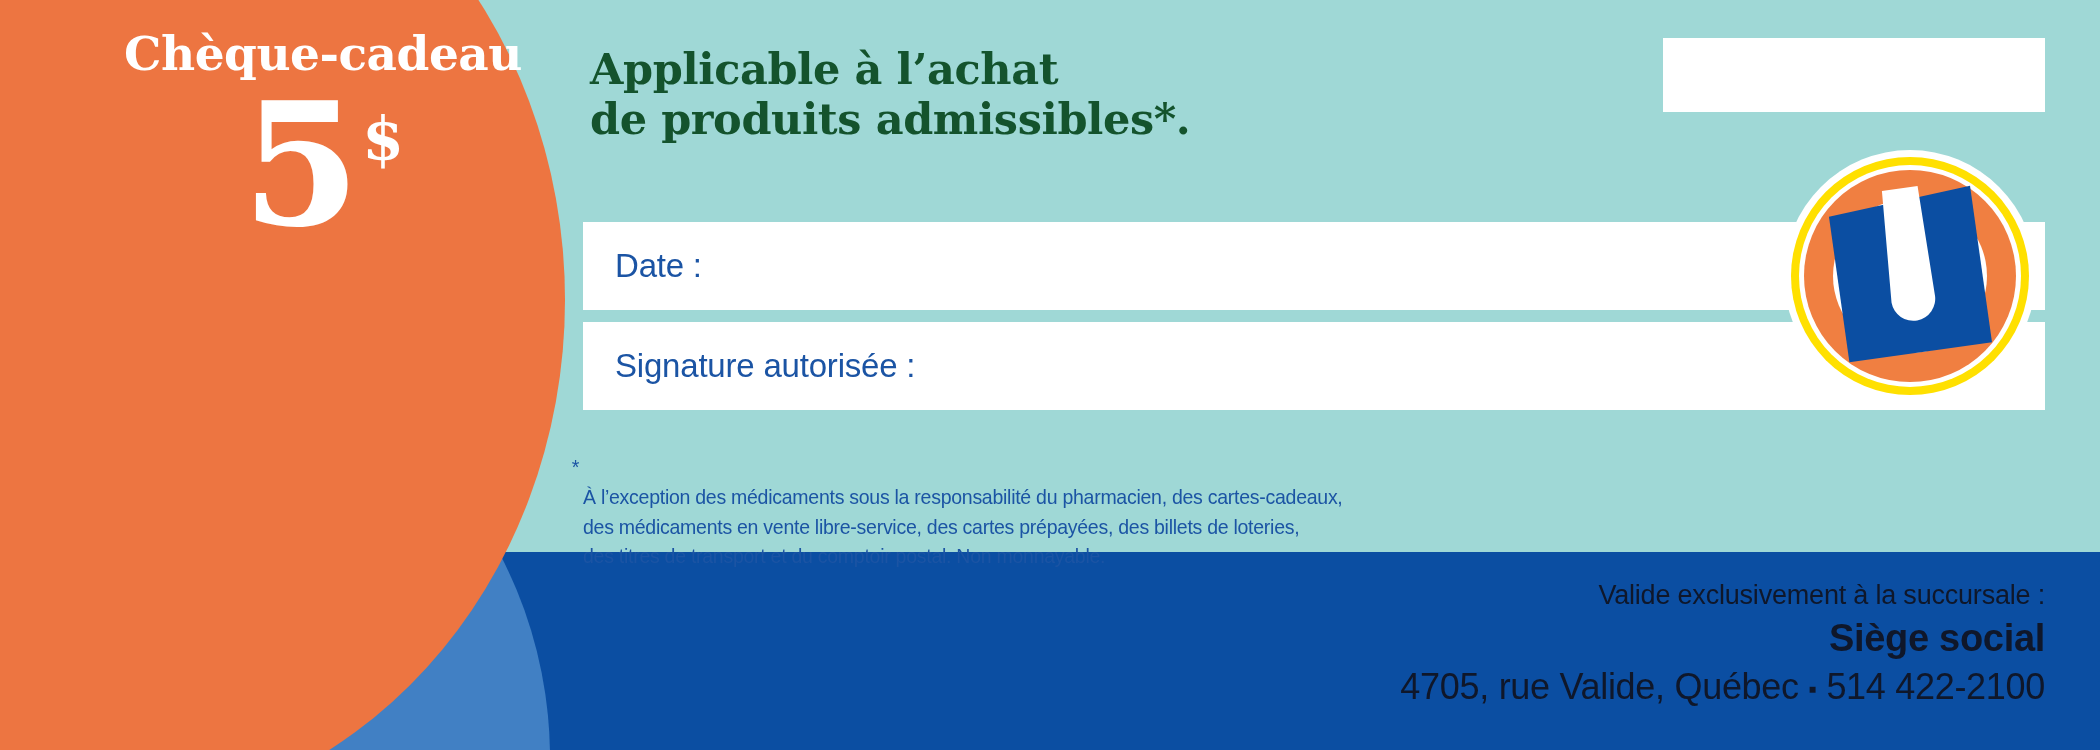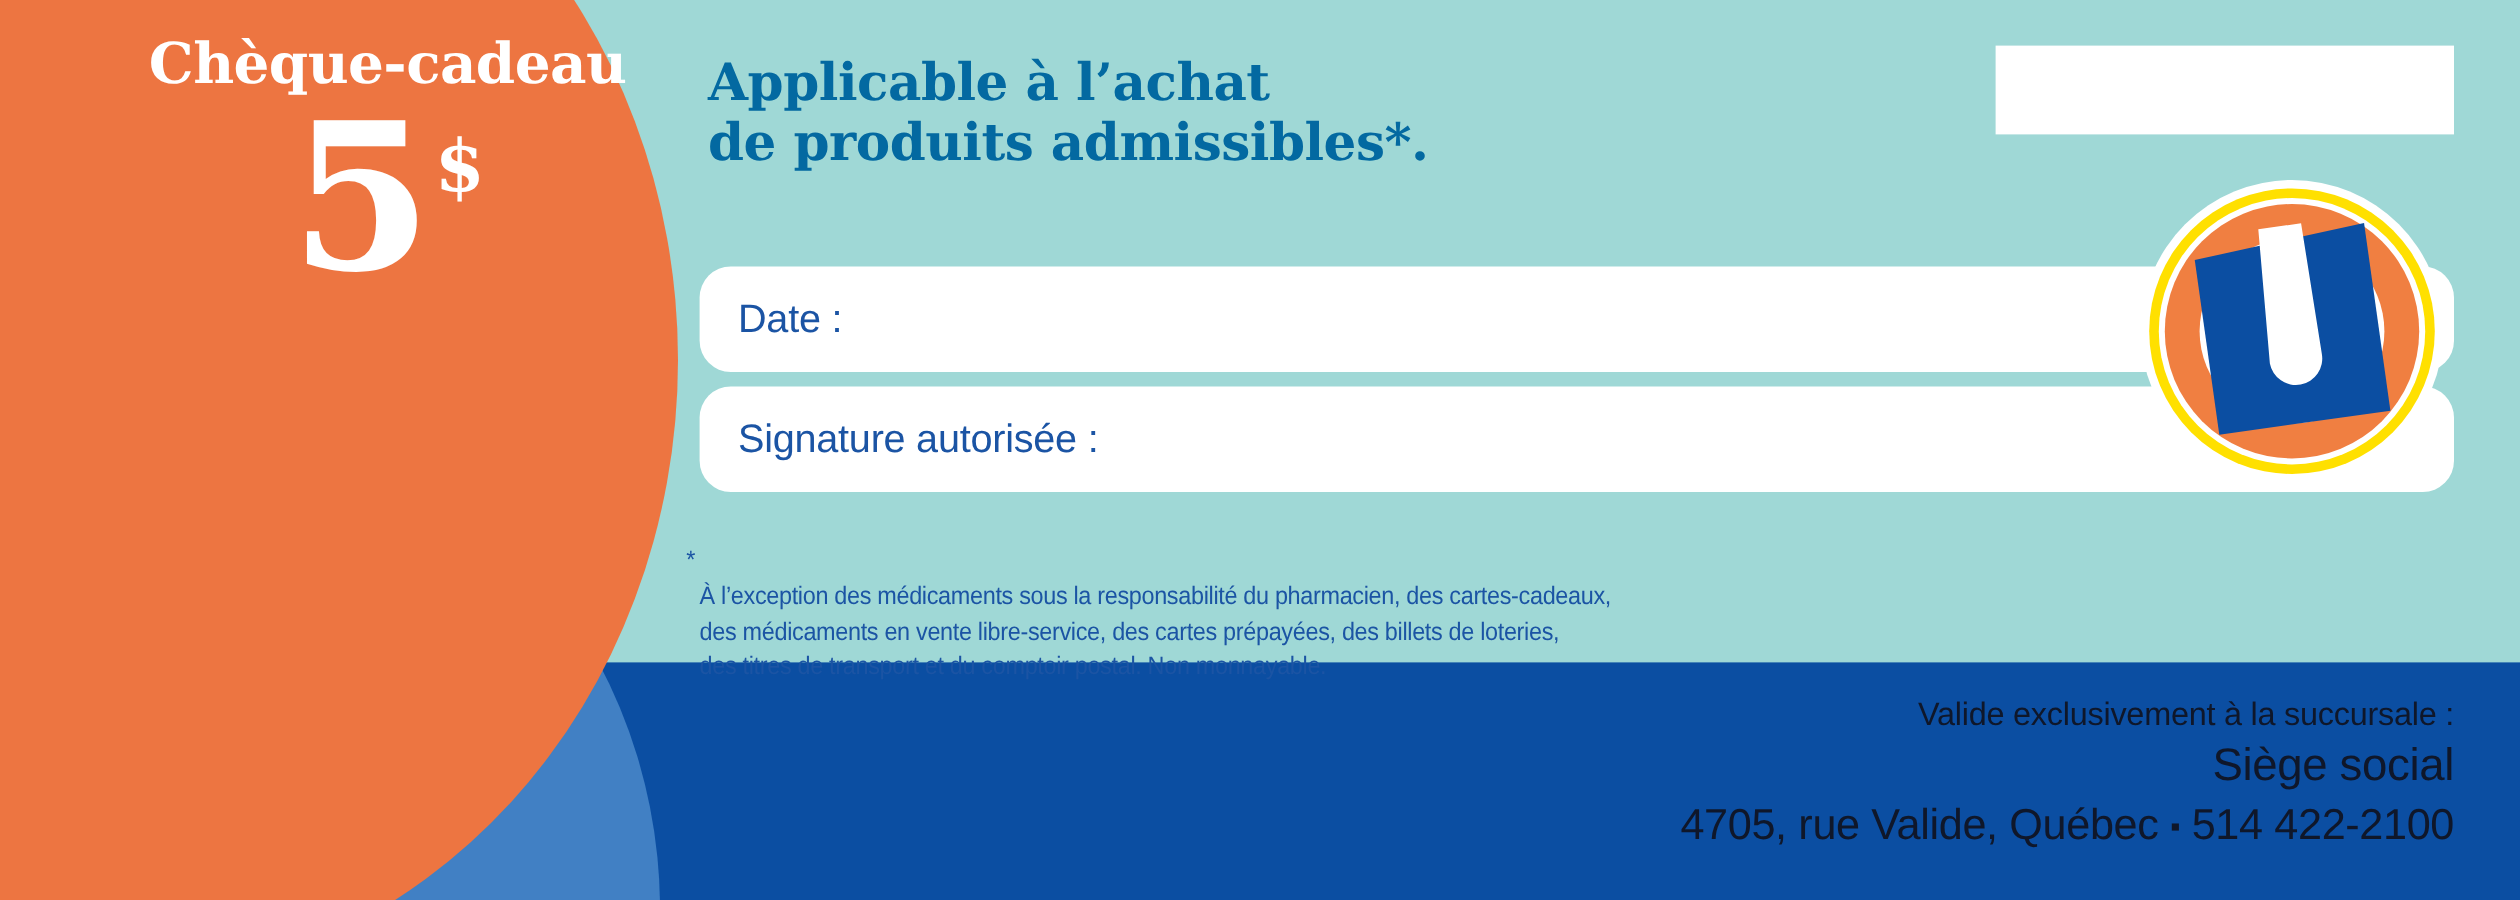--- a/index.html
+++ b/index.html
@@ -93,21 +93,21 @@
   }
 
   
   .headline {
     position: absolute;
     left: 590px;
     top: 44px;
     font-family: "DejaVu Serif", serif;
     font-size: 43px;
     font-weight: 700;
-    color: #0369a1;
+    color: #14532d;
     line-height: 1.17;
     letter-spacing: -0.4px;
     white-space: pre-line;
   }
 
   
   .top-white-box {
     position: absolute;
     left: 1663px;
     top: 38px;
@@ -118,21 +118,20 @@
 
   
   .field-box {
     position: absolute;
     left: 583px;
     width: 1462px;
     background: #ffffff;
     color: #1B54A4;
     display: flex;
     align-items: center;
-    border-radius: 26px;
   }
   .field-date   { top: 222px; height: 88px; }
   .field-sign   { top: 322px; height: 88px; }
   .field-label {
     margin-left: 32px;
     font-family: "Liberation Sans", sans-serif;
     font-size: 33px;
     font-weight: 400;
     letter-spacing: -0.2px;
     white-space: nowrap;
@@ -168,21 +167,21 @@
     color: #0f172a;
     font-family: "Liberation Sans", sans-serif;
   }
   .branch-line1 {
     font-size: 27px;
     letter-spacing: -0.2px;
     white-space: nowrap;
   }
   .branch-line2 {
     font-size: 38px;
-    font-weight: 400;
+    font-weight: 700;
     margin-top: 6px;
     letter-spacing: -0.3px;
     white-space: nowrap;
   }
   .branch-line3 {
     font-size: 36px;
     margin-top: 6px;
     letter-spacing: -0.3px;
     white-space: nowrap;
   }

